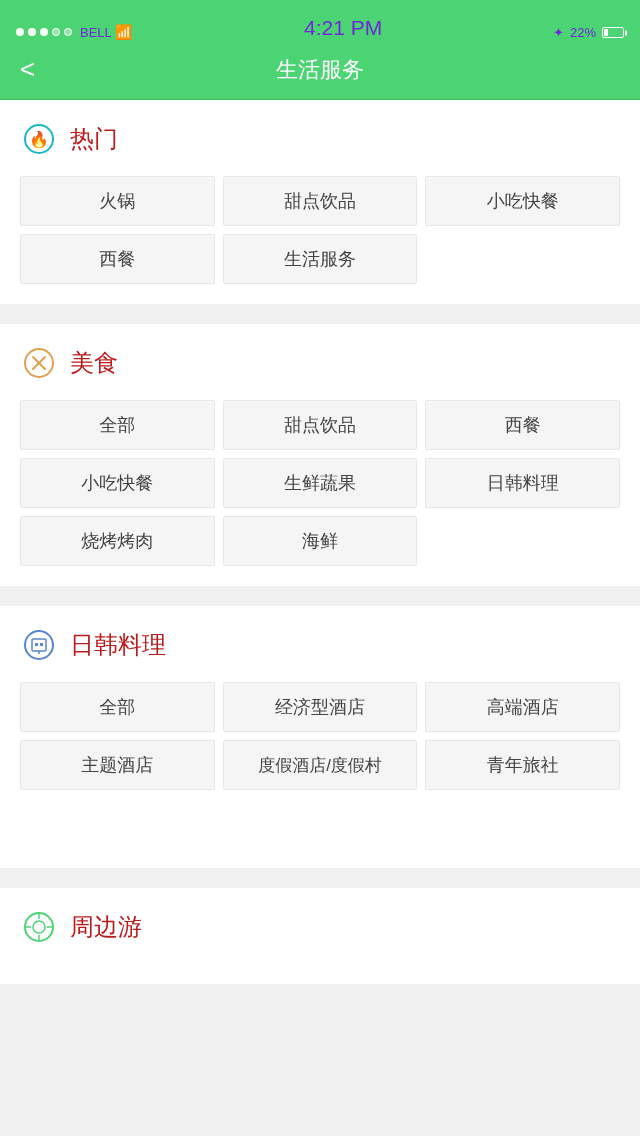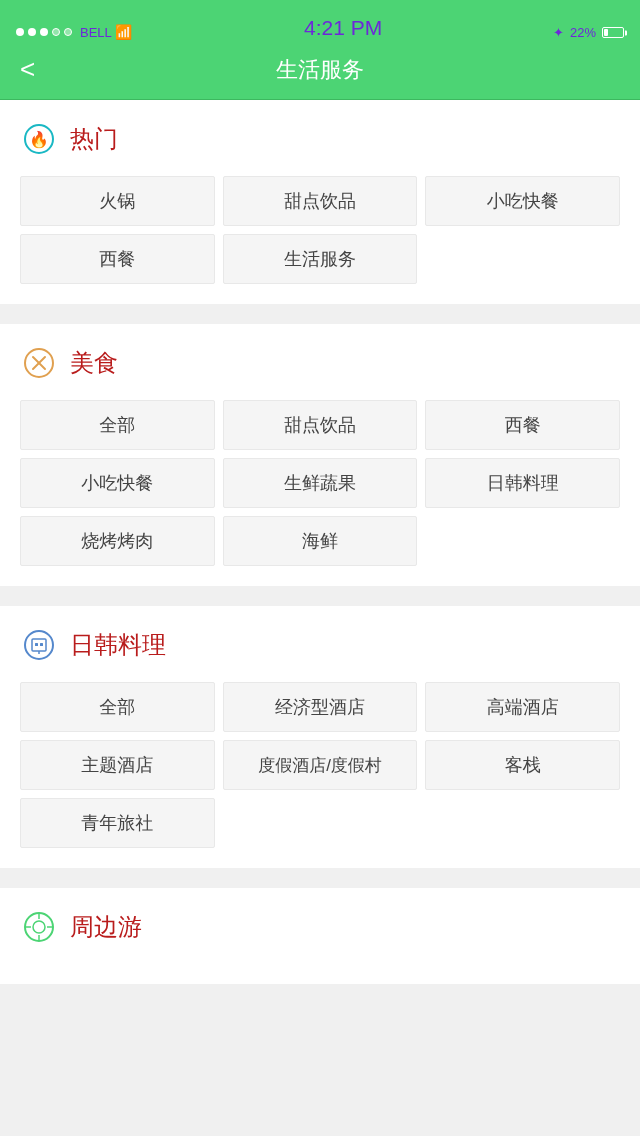--- a/index.html
+++ b/index.html
@@ -244,21 +244,20 @@
         </svg>
       </div>
       <span class="section-title">日韩料理</span>
     </div>
     <div class="grid">
       <div class="grid-item">全部</div>
       <div class="grid-item">经济型酒店</div>
       <div class="grid-item">高端酒店</div>
       <div class="grid-item">主题酒店</div>
       <div class="grid-item" style="font-size:17px;">度假酒店/度假村</div>
-      <div class="grid-item">客栈</div>
       <div class="grid-item">青年旅社</div>
       <div class="grid-item" style="background:transparent; border:none;"></div>
     </div>
   </div>
 
   <div class="section-gap"></div>
 
   <div class="section" style="padding-bottom:20px;">
     <div class="section-header">
       <div class="section-icon travel-icon">

